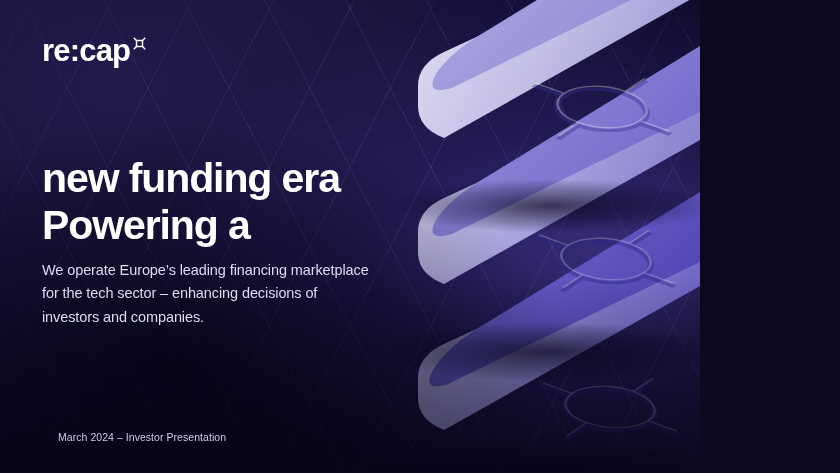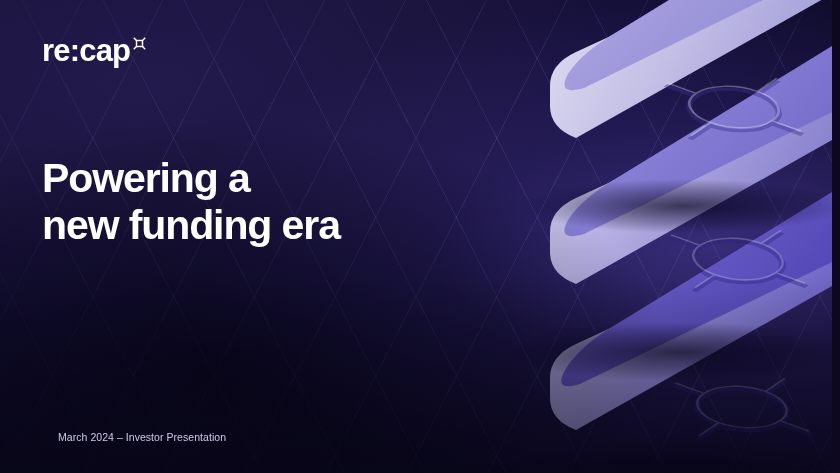--- a/index.html
+++ b/index.html
@@ -6,21 +6,21 @@
     margin: 0;
     padding: 0;
     background: #0d0820;
   }
   body {
     font-family: "Liberation Sans", sans-serif;
   }
 
   #slide {
     position: relative;
-    width: 832px;
+    width: 700px;
     height: 473px;
     overflow: hidden;
     background:
       radial-gradient(120% 95% at 86% 52%, rgba(86,70,180,0.55) 0%, rgba(60,46,135,0.30) 28%, rgba(28,20,70,0.05) 55%, rgba(0,0,0,0) 72%),
       radial-gradient(95% 80% at 18% 18%, #221a4c 0%, #1c1540 38%, #15103a 62%, #0e0a26 100%),
       linear-gradient(160deg, #1e1746 0%, #171139 42%, #0d0820 100%);
   }
 
   
   .grid-layer {
@@ -274,20 +274,25 @@
       <svg width="15" height="15" viewBox="0 0 20 20" xmlns="http://www.w3.org/2000/svg">
         <g fill="none" stroke="#ffffff" stroke-width="1.9" stroke-linecap="square">
           <rect x="6" y="6" width="8" height="8"></rect>
           <path d="M 6 6 L 3 3 M 14 6 L 17 3 M 6 14 L 3 17 M 14 14 L 17 17"></path>
         </g>
       </svg>
     </span>
   </div>
 
   <h1 class="headline">
+    <span class="line">new funding era</span>
     <span class="line">Powering a</span>
-    <span class="line">new funding era</span>
   </h1>
 
+  <p class="subtitle">
+    <span class="line">We operate Europe’s leading financing marketplace</span>
+    <span class="line">for the tech sector – enhancing decisions of</span>
+    <span class="line">investors and companies.</span>
+  </p>
 
   <p class="footer-note">March 2024 – Investor Presentation</p>
 
 </div>
 
 </body></html>

